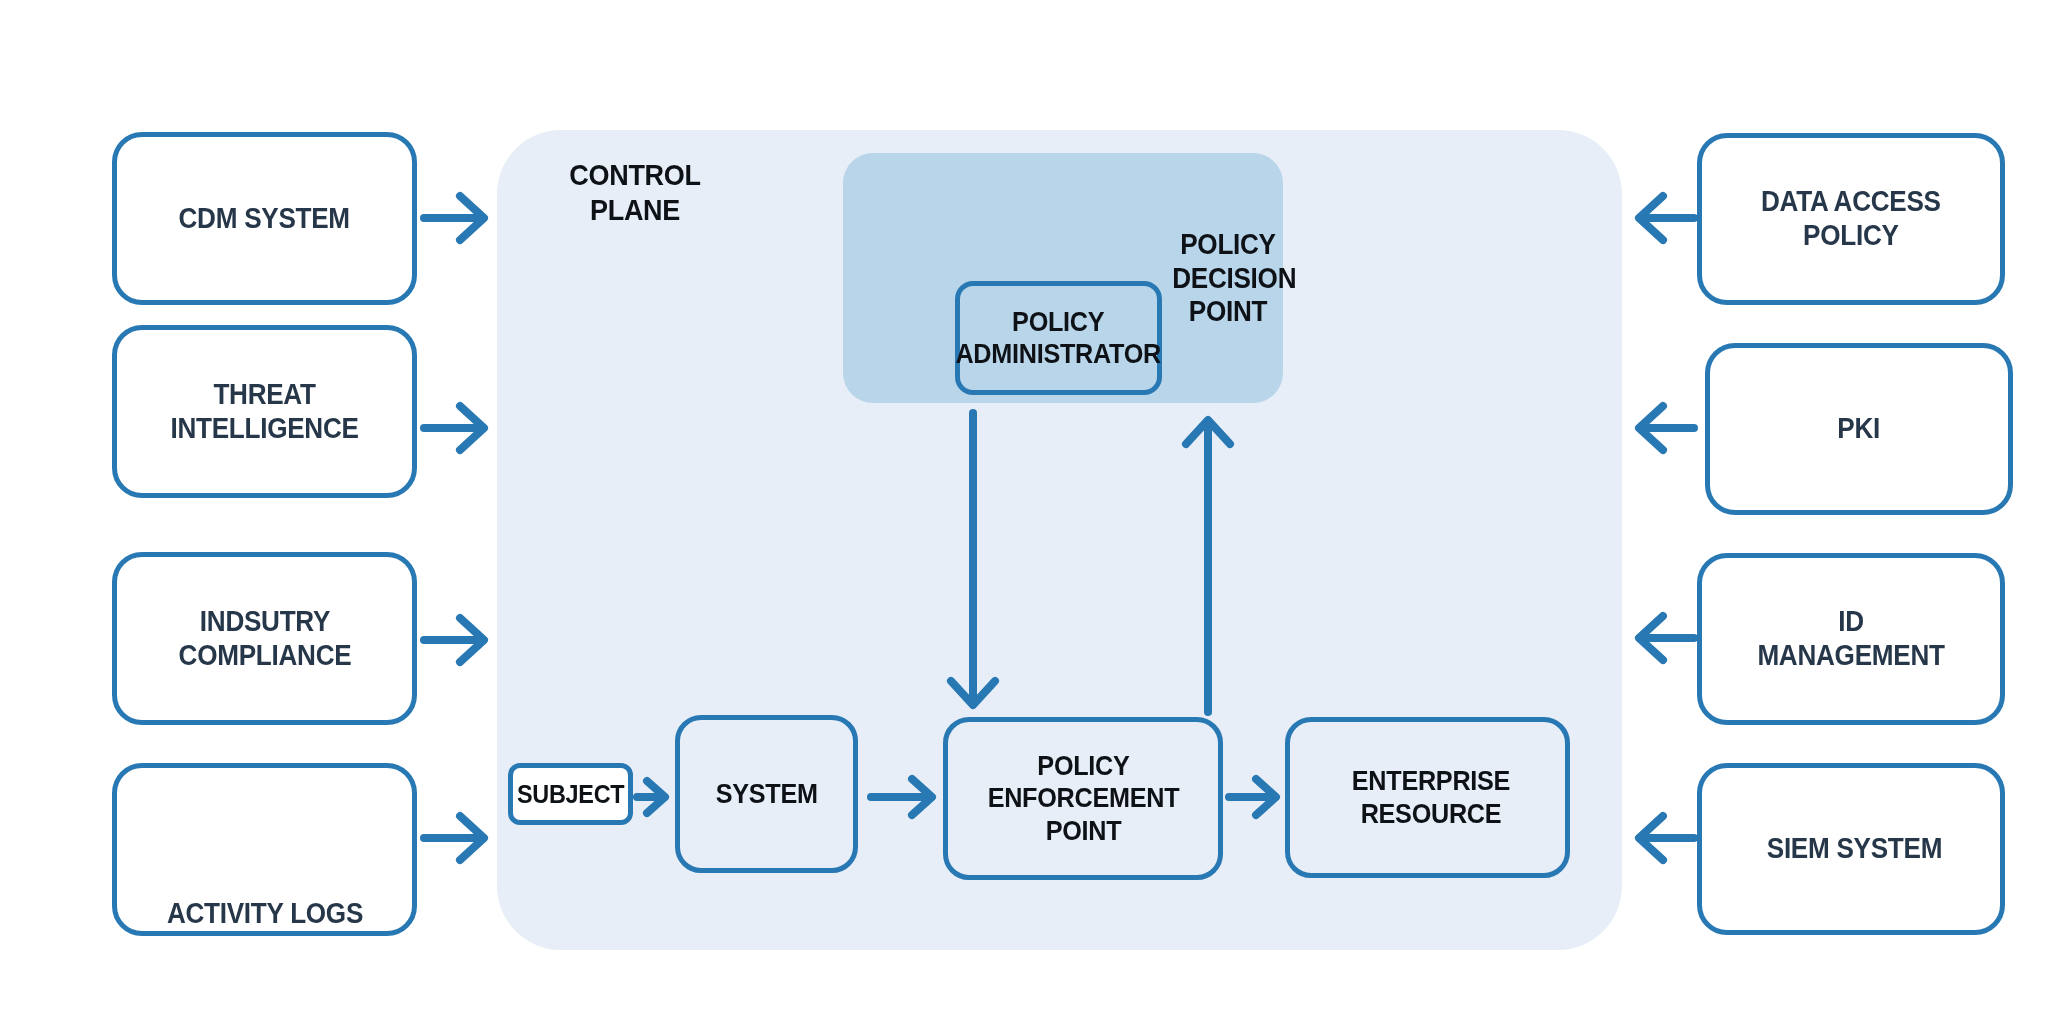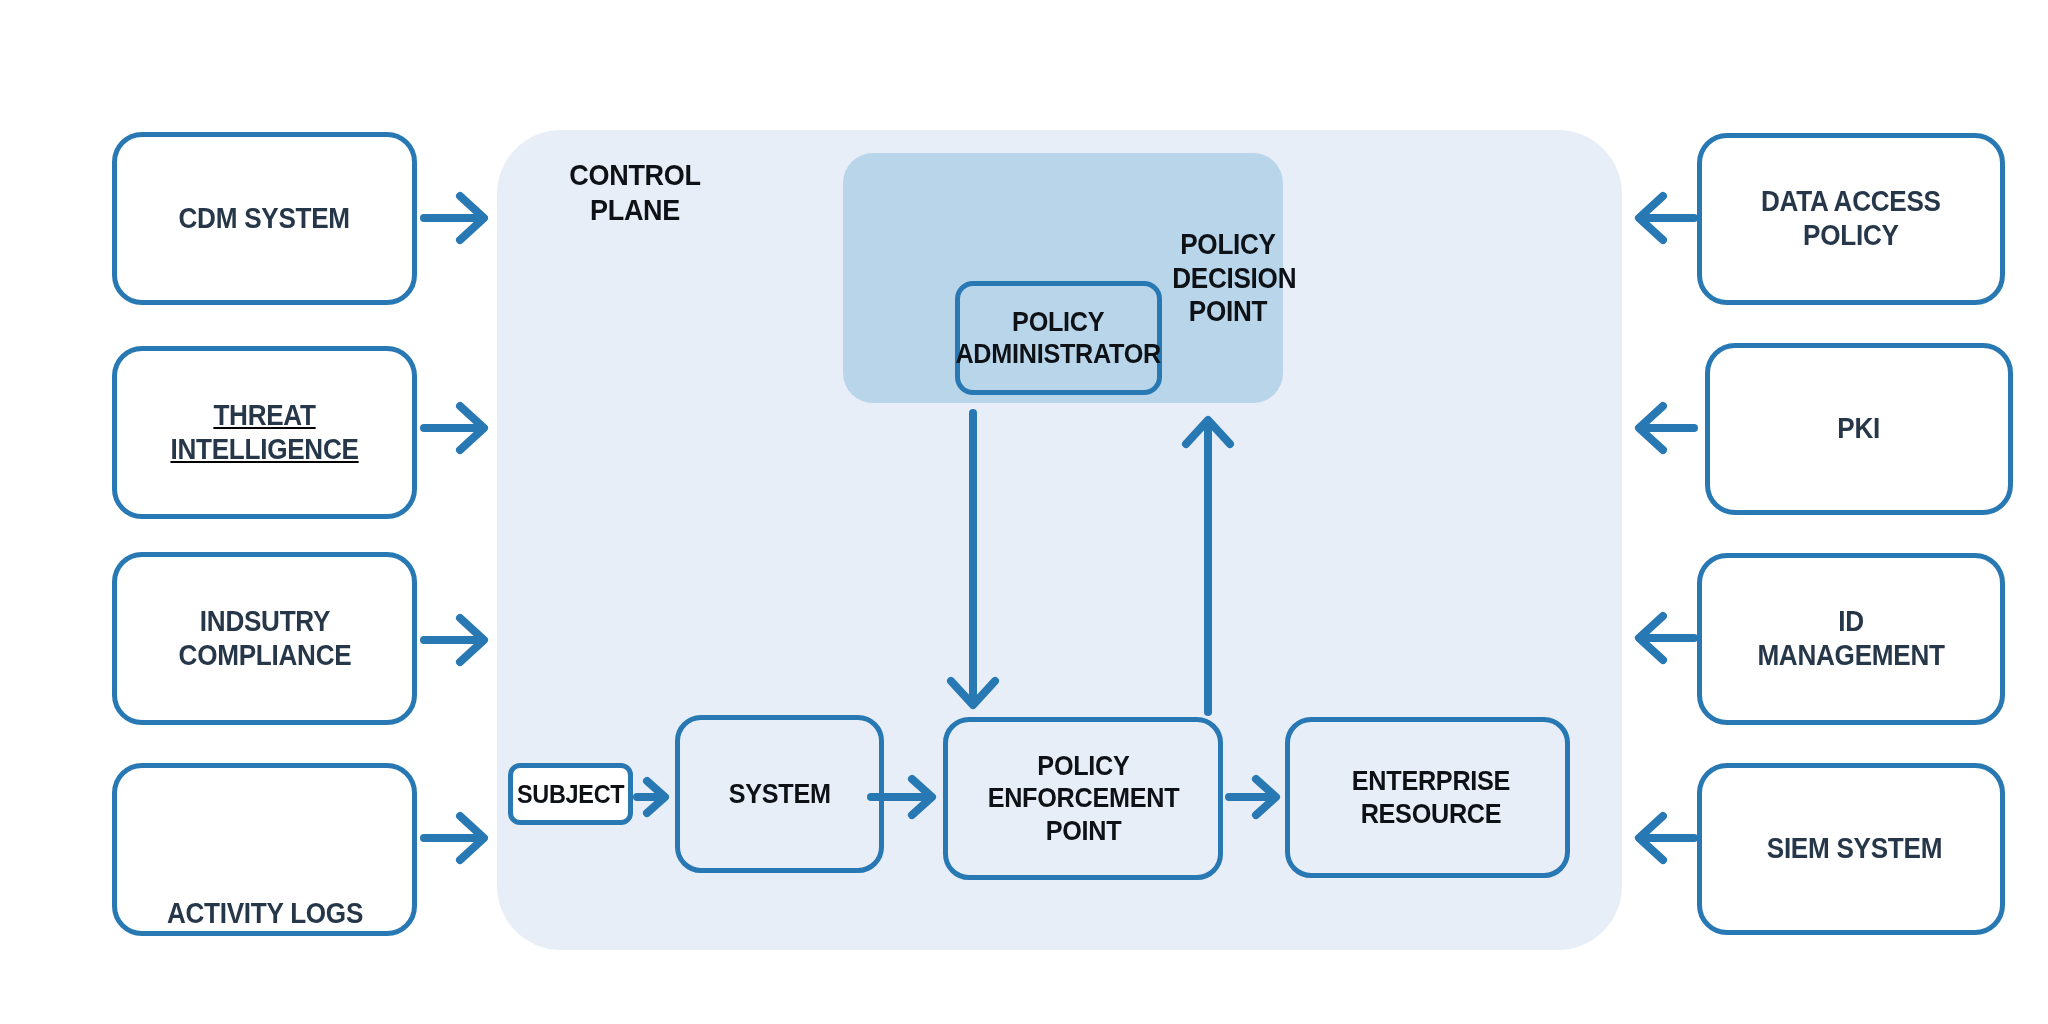--- a/index.html
+++ b/index.html
@@ -67,21 +67,21 @@
   }
   
   .left-node{left:112px;width:305px;height:173px;}
   
   .right-node{left:1697px;width:308px;height:172px;}
   
   #subject{
     left:508px;top:763px;width:125px;height:62px;
     border-radius:12px;background:var(--subject-fill);
   }
-  #system{left:675px;top:715px;width:209px;height:158px;border-radius:26px;background:transparent;}
+  #system{left:675px;top:715px;width:183px;height:158px;border-radius:26px;background:transparent;}
   #pep{left:943px;top:717px;width:280px;height:163px;border-radius:26px;background:transparent;}
   #enterprise-resource{left:1285px;top:717px;width:285px;height:161px;border-radius:26px;background:transparent;padding-left:7px;}
   #arrow-layer{
     position:absolute;left:0;top:0;width:2048px;height:1024px;
     pointer-events:none;
   }
   #arrow-layer path{
     stroke:var(--arrow-blue);
     stroke-width:8;
     fill:none;
@@ -103,21 +103,21 @@
     <span class="label center-label">POLICY
 ADMINISTRATOR</span>
   </div>
   <div id="pdp-label" class="label">POLICY
 DECISION
 POINT</div>
 
   <div class="node left-node" style="top:132px;">
     <span class="label side-label">CDM SYSTEM</span>
   </div>
-  <div class="node left-node" style="top:346px;text-decoration:underline;">
+  <div class="node left-node" style="top:325px;">
     <span class="label side-label">THREAT
 INTELLIGENCE</span>
   </div>
   <div class="node left-node" style="top:552px;">
     <span class="label side-label">INDSUTRY
 COMPLIANCE</span>
   </div>
   <div class="node left-node" style="top:763px;align-items:flex-end;">
     <span class="label side-label">ACTIVITY LOGS</span>
   </div>

